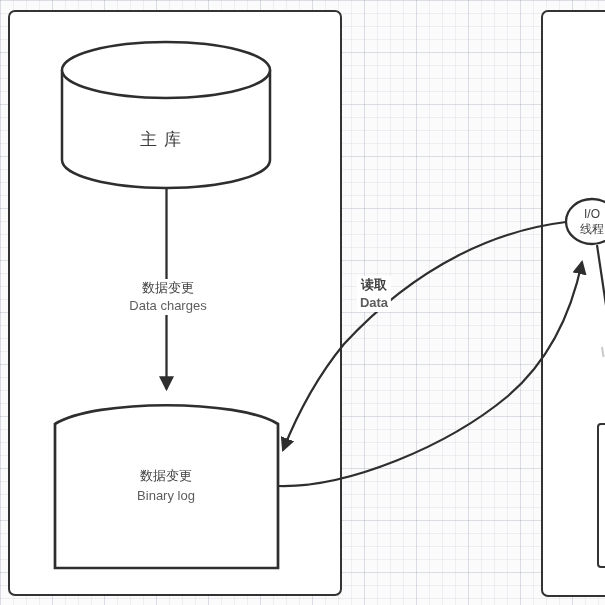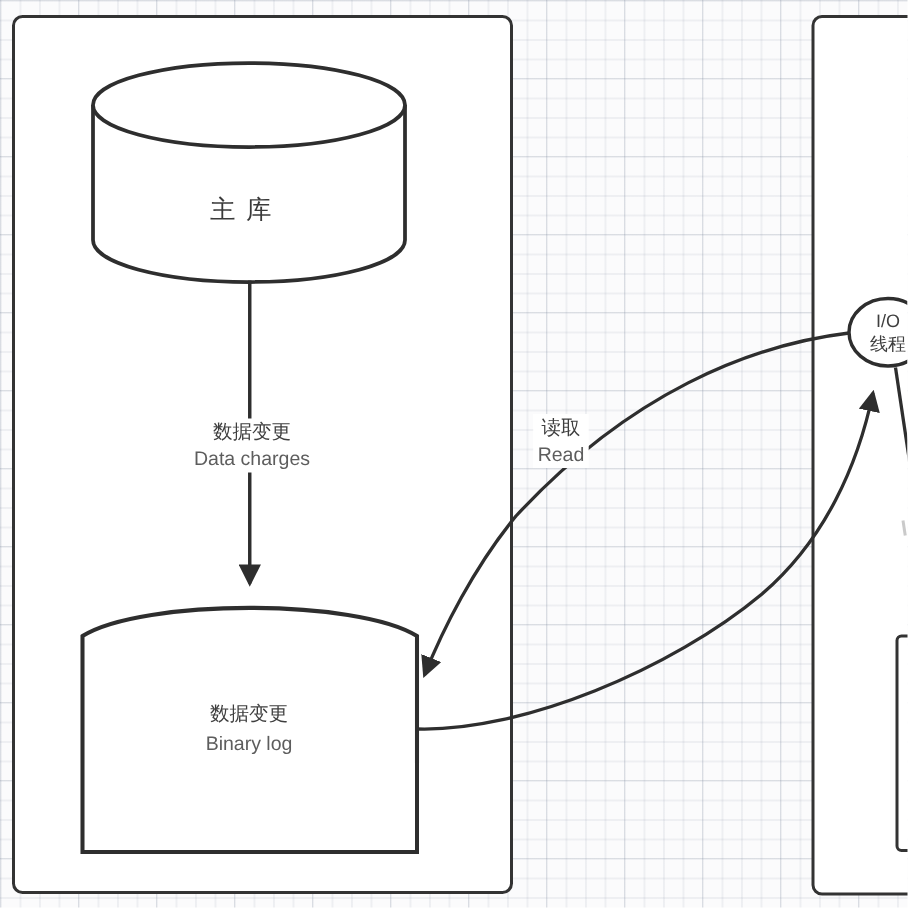--- a/index.html
+++ b/index.html
@@ -23,21 +23,21 @@
   #shapes{position:absolute;left:0;top:0;z-index:5;pointer-events:none;}
   .label{position:absolute;transform:translate(-50%,-50%);text-align:center;
          white-space:nowrap;z-index:6;font-size:13px;line-height:18px;}
   .label .zh{color:#3e3e3e;display:block;}
   .label .en{color:#5d5d5d;display:block;}
   .bg-white{background:#ffffff;padding:0 3px;}
   #master-db-label{left:164px;top:140px;font-size:17px;letter-spacing:7px;
          color:#3a3a3a;}
   #data-change-label{left:168px;top:297px;}
   #binary-log-label{left:166px;top:486px;line-height:20px;}
-  #read-label{left:374px;top:294px;}
+  #read-label{left:374px;top:294px;font-weight:bold;}
   #io-thread-label{left:592px;top:222px;font-size:12px;line-height:15px;
          width:60px;transform:translate(-50%,-50%);}
 </style>
 </head>
 <body>
 
 <div id="canvas">
 
   <div id="master-panel" class="panel"></div>
 
@@ -79,21 +79,21 @@
     <span class="en">Data charges</span>
   </div>
 
   <div class="label" id="binary-log-label">
     <span class="zh">数据变更</span>
     <span class="en">Binary log</span>
   </div>
 
   <div class="label bg-white" id="read-label">
     <span class="zh">读取</span>
-    <span class="en">Read</span>
+    <span class="en">Data</span>
   </div>
 
   <div class="label" id="io-thread-label">
     <span class="zh">I/O</span>
     <span class="zh">线程</span>
   </div>
 
 </div>
 
 </body></html>

